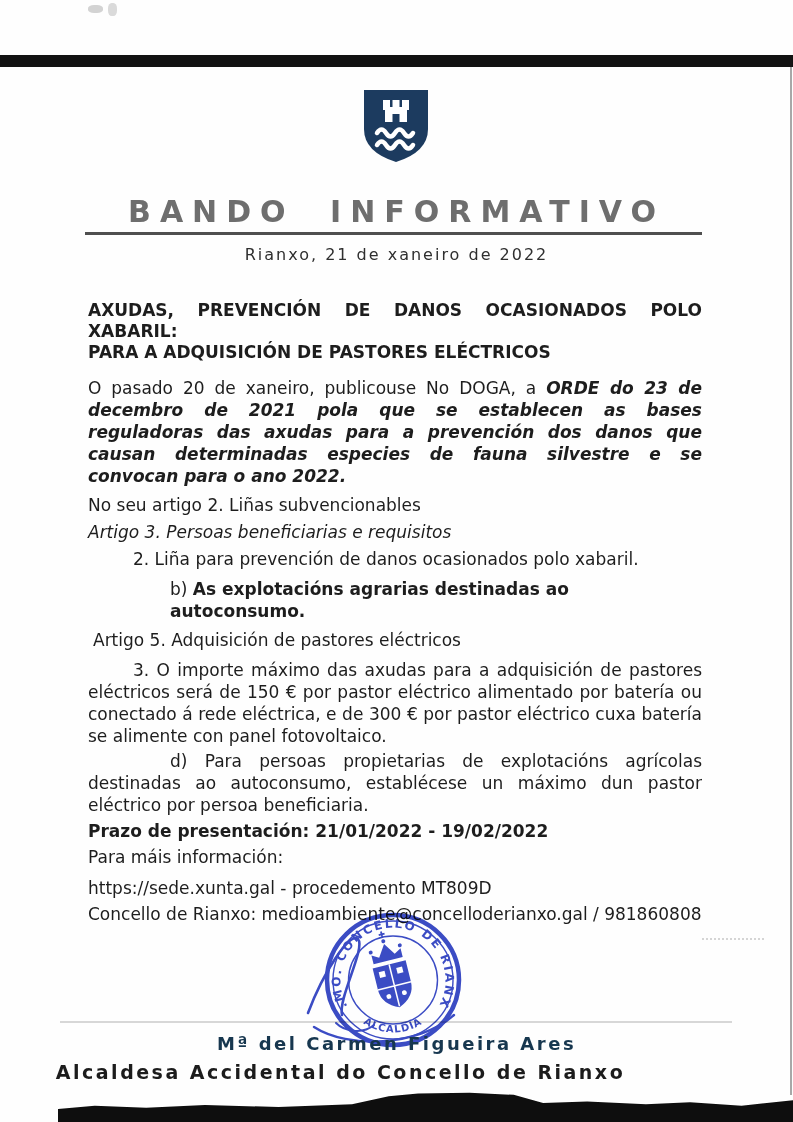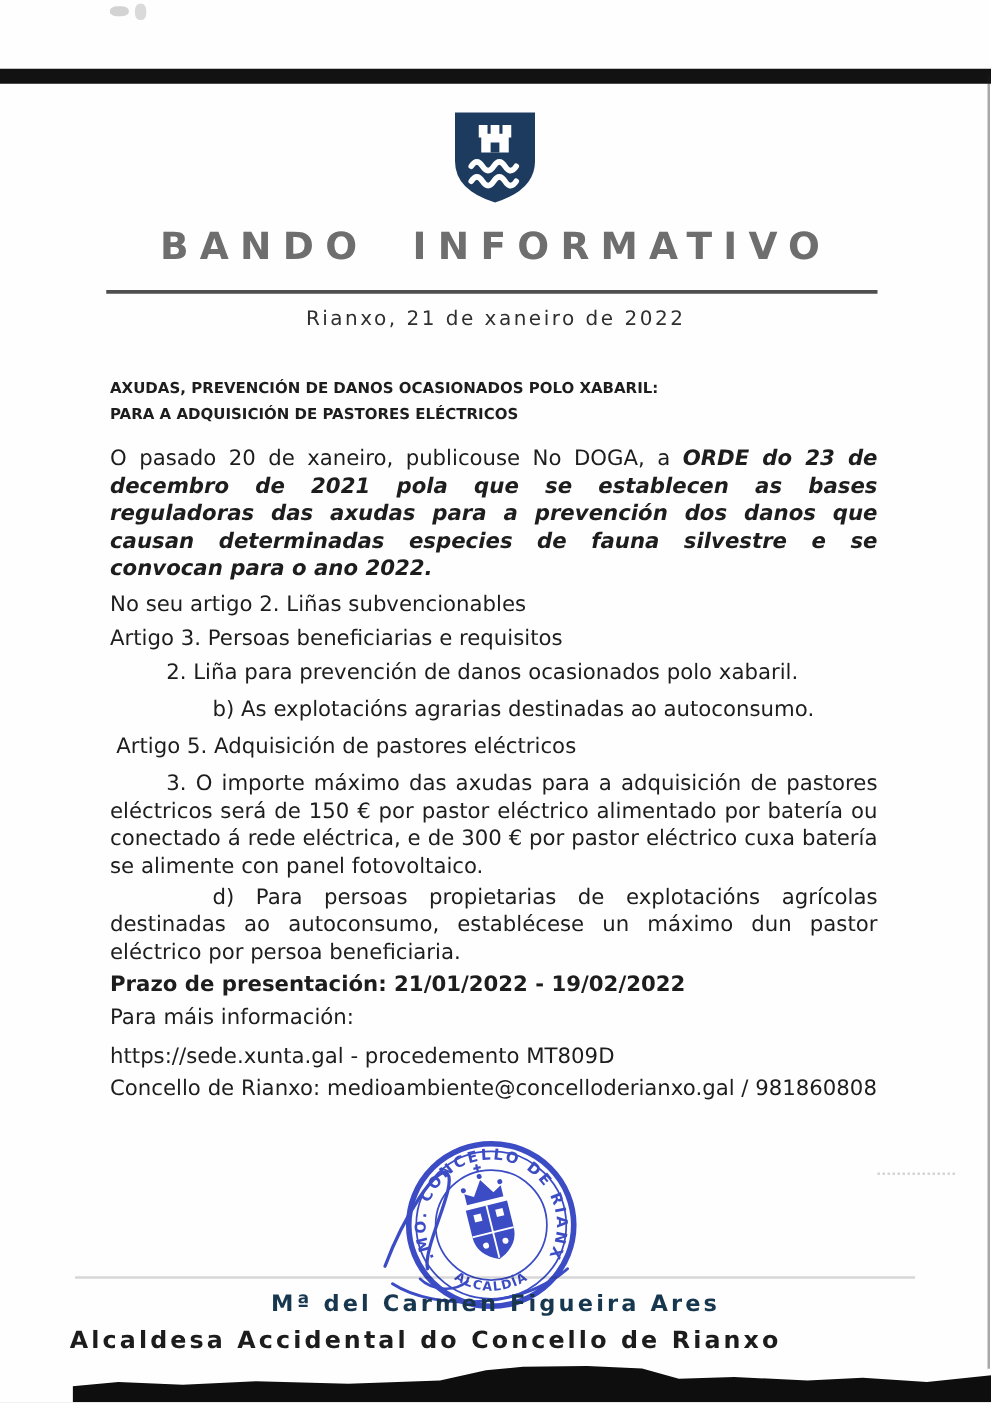--- a/index.html
+++ b/index.html
@@ -16,41 +16,41 @@
     clip-path:polygon(0 62%,5% 52%,12% 58%,20% 50%,30% 56%,40% 48%,45% 24%,49% 16%,56% 14%,62% 20%,66% 44%,72% 40%,80% 48%,86% 42%,93% 52%,100% 36%,100% 100%,0 100%);
   }
   .scan-edge-right{position:absolute;right:1px;top:60px;width:2px;height:1035px;background:rgba(30,30,30,.38);}
   .scan-smudge-a{position:absolute;left:88px;top:5px;width:15px;height:8px;background:#b5b5b5;border-radius:40%;opacity:.6;}
   .scan-smudge-b{position:absolute;left:108px;top:3px;width:9px;height:13px;background:#c2c2c2;border-radius:40%;opacity:.6;}
   .scan-dots{position:absolute;left:702px;top:938px;width:62px;border-top:2px dotted #c4c4c4;opacity:.7;}
   .faint-rule{position:absolute;left:60px;top:1021px;width:672px;height:2px;background:#d7d7d7;}
   
   .logo{position:absolute;left:361px;top:87px;width:70px;height:78px;color:var(--logo-navy,#1c3b5f);}
   .doc-title{
-    position:absolute;left:0;top:180px;width:793px;text-align:center;
+    position:absolute;left:0;top:194px;width:793px;text-align:center;
     font-size:30px;font-weight:bold;letter-spacing:9px;word-spacing:16px;
     color:var(--title-gray,#6e6e6e);
   }
   .title-rule{position:absolute;left:85px;top:232px;width:617px;height:3px;background:#4f4f4f;}
   .date-line{
     position:absolute;left:0;top:245px;width:793px;text-align:center;
     font-size:16px;letter-spacing:2px;color:#2f2f2f;
   }
   
   .content{position:absolute;left:88px;top:300px;width:614px;font-size:17px;line-height:22px;}
   .content p{margin:0 0 9px;text-align:justify;}
-  .heading{text-align:left;font-weight:bold;font-size:12px;line-height:21px;margin-bottom:14px !important;}
+  .heading{text-align:left;font-weight:bold;font-size:17px;line-height:21px;margin-bottom:14px !important;}
   .p-intro{margin-bottom:7px !important;}
   .bi{font-weight:bold;font-style:italic;}
   .p-artigo2{margin-bottom:5px !important;text-align:center;}
   .p-linea-c{margin-bottom:3px !important;}
-  .p-artigo3{margin-bottom:5px !important;text-align:left;}
+  .p-artigo3{margin-bottom:5px !important;text-align:left;font-style:italic;}
   .p-item2{margin-bottom:8px !important;padding-left:45px;text-align:left !important;}
   .p-item-b{margin-bottom:7px !important;padding-left:82px;text-align:left !important;}
-  .p-item-b b{font-weight:normal;}
+  .p-item-b b{font-weight:bold;}
   .p-artigo5{margin-bottom:8px !important;padding-left:5px;text-align:left !important;}
   .p-item3{margin-bottom:3px !important;text-indent:45px;}
   .p-item-d{margin-bottom:4px !important;text-indent:82px;}
   .p-prazo{margin-bottom:4px !important;font-weight:bold;text-align:left !important;}
   .p-info{margin-bottom:9px !important;text-align:left !important;}
   .p-web{margin-bottom:4px !important;text-align:left !important;}
   .p-contact{text-align:left !important;}
   
   .stamp{
     position:absolute;left:278px;top:903px;width:200px;height:155px;

